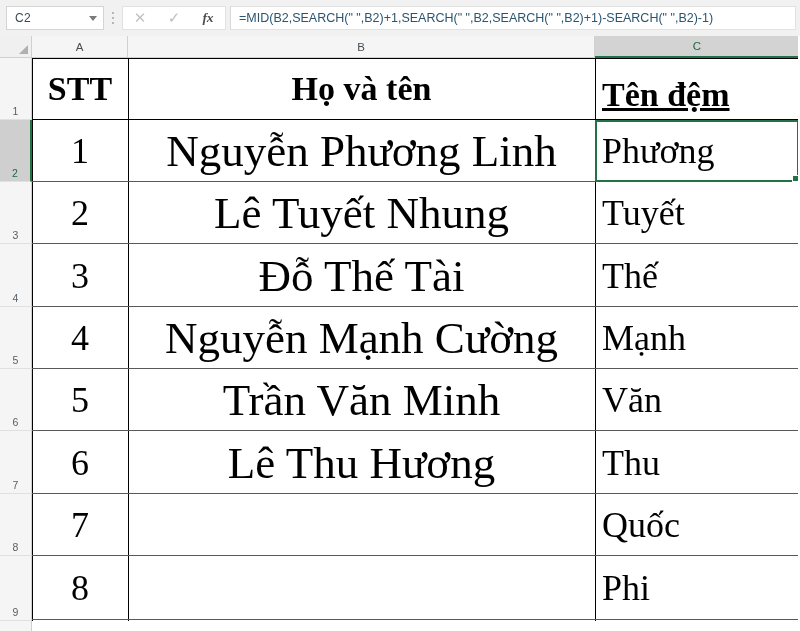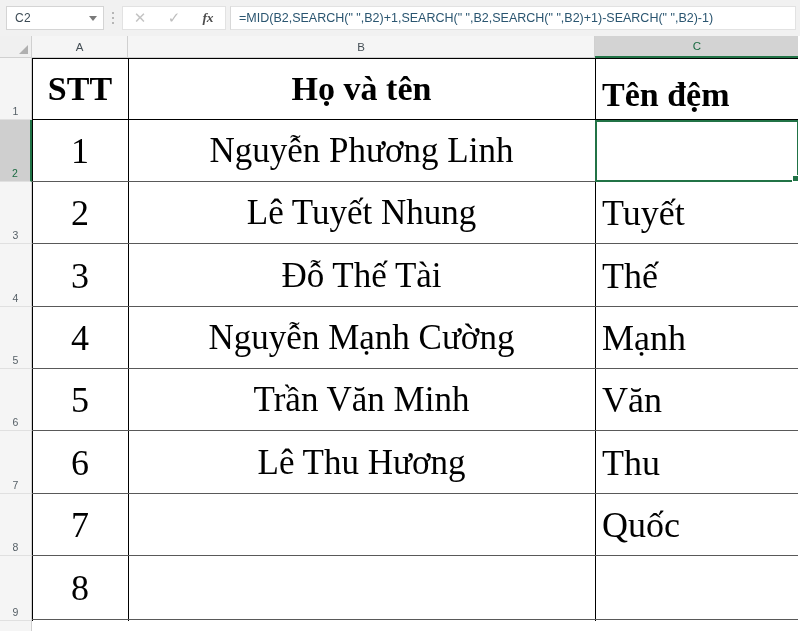--- a/index.html
+++ b/index.html
@@ -137,21 +137,21 @@
   .cell {
     position: absolute;
     background: #ffffff;
     font-family: "Liberation Serif", serif;
     color: #000000;
     display: flex; align-items: center;
     overflow: hidden;
     white-space: nowrap;
   }
   .cell-a { justify-content: center; font-size: 36px; }
-  .cell-b { justify-content: center; font-size: 35px; }
+  .cell-b { justify-content: center; font-size: 45px; }
   .cell-c { justify-content: flex-start; font-size: 36px; padding-left: 6px; }
   .cell.hdr { font-weight: bold; font-size: 34px; }
   .cell.hdr.cell-c { padding-left: 6px; }
 
   
   .vline { position: absolute; width: 1px; background: #000000; }
   .hline { position: absolute; height: 1px; background: #000000; }
   .hline.thin { background: #595959; }
 
   
@@ -213,24 +213,25 @@
   <div class="rowhead" style="top:208px; height:63px;">4</div>
   <div class="rowhead" style="top:271px; height:62px;">5</div>
   <div class="rowhead" style="top:333px; height:62px;">6</div>
   <div class="rowhead" style="top:395px; height:63px;">7</div>
   <div class="rowhead" style="top:458px; height:62px;">8</div>
   <div class="rowhead" style="top:520px; height:65px;">9</div>
   <div class="rowhead" style="top:585px; height:10px; border-bottom:none;"></div>
 
   <div class="cell cell-a hdr" style="left:33px;  top:23px; width:94px;  height:60px;">STT</div>
   <div class="cell cell-b hdr" style="left:129px; top:23px; width:465px; height:60px;">Họ và tên</div>
-  <div class="cell cell-c hdr" style="left:596px; top:23px; width:202px; height:72px;">Tên đệm</div>
+  <div class="cell cell-c hdr" style="left:596px; top:23px; width:202px; height:72px;text-decoration:underline;">Tên đệm</div>
 
   <div class="cell cell-a" style="left:33px;  top:85px; width:94px;  height:60px;">1</div>
   <div class="cell cell-b" style="left:129px; top:85px; width:465px; height:60px;">Nguyễn Phương Linh</div>
+  <div class="cell cell-c" style="left:596px; top:85px; width:202px; height:60px;">Phương</div>
 
   <div class="cell cell-a" style="left:33px;  top:147px; width:94px;  height:60px;">2</div>
   <div class="cell cell-c" style="left:596px; top:147px; width:202px; height:60px;">Tuyết</div>
   <div class="cell cell-b" style="left:129px; top:147px; width:465px; height:60px;">Lê Tuyết Nhung</div>
 
   <div class="cell cell-a" style="left:33px;  top:209px; width:94px;  height:61px;">3</div>
   <div class="cell cell-b" style="left:129px; top:209px; width:465px; height:61px;">Đỗ Thế Tài</div>
   <div class="cell cell-c" style="left:596px; top:209px; width:202px; height:61px;">Thế</div>
 
   <div class="cell cell-a" style="left:33px;  top:272px; width:94px;  height:60px;">4</div>
@@ -242,20 +243,21 @@
   <div class="cell cell-c" style="left:596px; top:334px; width:202px; height:60px;">Văn</div>
 
   <div class="cell cell-a" style="left:33px;  top:396px; width:94px;  height:61px;">6</div>
   <div class="cell cell-b" style="left:129px; top:396px; width:465px; height:61px;">Lê Thu Hương</div>
   <div class="cell cell-c" style="left:596px; top:396px; width:202px; height:61px;">Thu</div>
 
   <div class="cell cell-a" style="left:33px;  top:459px; width:94px;  height:60px;">7</div>
   <div class="cell cell-c" style="left:596px; top:459px; width:202px; height:60px;">Quốc</div>
 
   <div class="cell cell-a" style="left:33px;  top:521px; width:94px;  height:62px;">8</div>
+  <div class="cell cell-c" style="left:596px; top:521px; width:202px; height:62px;">Phi</div>
 
   <div class="vline" style="left:32px;  top:22px; height:563px;"></div>
   <div class="vline" style="left:128px; top:22px; height:563px;"></div>
   <div class="vline" style="left:595px; top:22px; height:563px;"></div>
   <div class="vline" style="left:798px; top:22px; height:563px;"></div>
 
   <div class="hline" style="left:32px; top:22px;  width:766px;"></div>
   <div class="hline" style="left:32px; top:83px;  width:766px;"></div>
   <div class="hline thin" style="left:32px; top:145px; width:766px;"></div>
   <div class="hline thin" style="left:32px; top:207px; width:766px;"></div>

